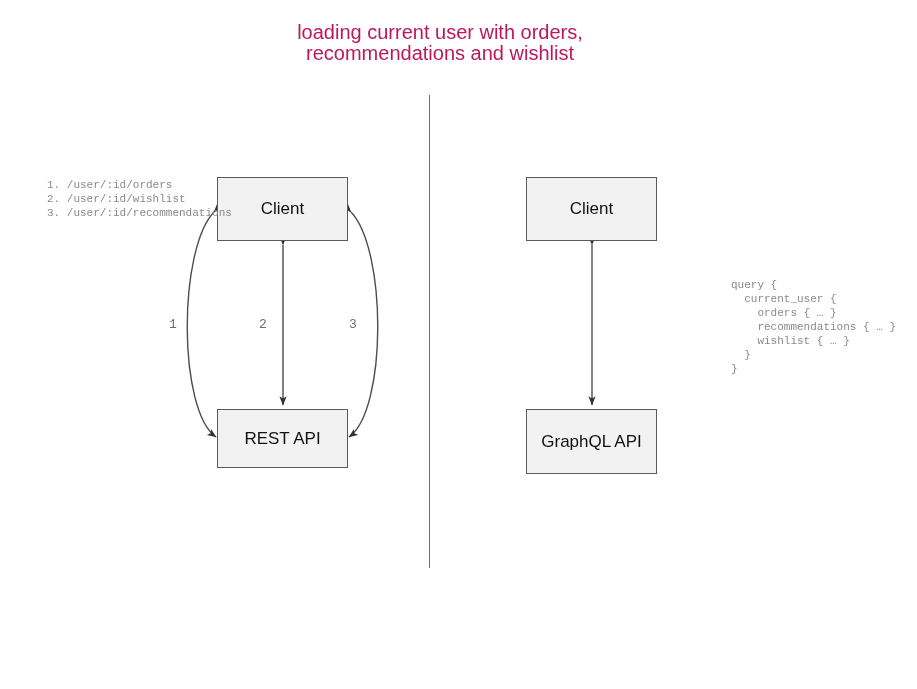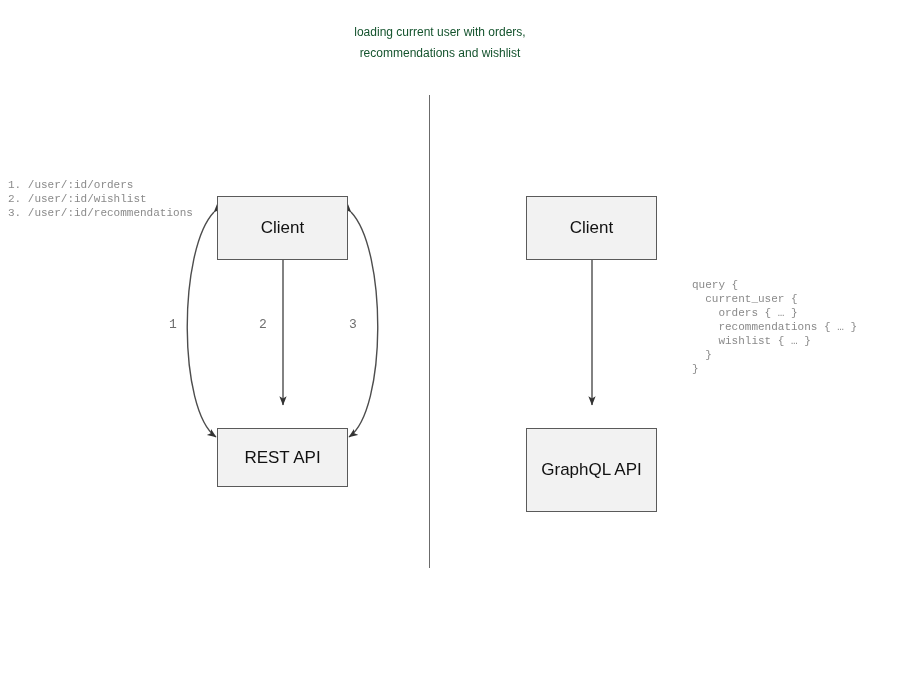--- a/index.html
+++ b/index.html
@@ -15,23 +15,23 @@
     overflow: hidden;
     font-family: "Liberation Sans", sans-serif;
   }
   .title {
     position: absolute;
     left: 180px;
     top: 22px;
     width: 520px;
     text-align: center;
     font-family: "Liberation Sans", sans-serif;
-    font-size: 12px;
+    font-size: 20px;
     line-height: 21px;
-    color: #14532d;
+    color: #be185d;
     white-space: pre-line;
   }
   .divider {
     position: absolute;
     left: 429px;
     top: 95px;
     width: 1px;
     height: 473px;
     background: #6b6b6b;
   }
@@ -39,34 +39,34 @@
     position: absolute;
     box-sizing: border-box;
     background: #f2f2f2;
     border: 1px solid #5a5a5a;
     display: flex;
     align-items: center;
     justify-content: center;
     font-family: "Liberation Sans", sans-serif;
     font-size: 17px;
     color: #111111;
-    margin-top: 19px;
   }
   #node-client-rest  { left: 217px; top: 177px; width: 131px; height: 64px; }
   #node-rest-api     { left: 217px; top: 409px; width: 131px; height: 59px; }
   #node-client-gql   { left: 526px; top: 177px; width: 131px; height: 64px; }
-  #node-graphql-api  { left: 526px; top: 409px; width: 131px; height: 84px; }
+  #node-graphql-api  { left: 526px; top: 409px; width: 131px; height: 65px; }
 
   .mono-block {
     position: absolute;
     font-family: "Liberation Mono", monospace;
     font-size: 11px;
     line-height: 14px;
     color: #8a8a8a;
     white-space: pre;
+    margin-left: 39px;
   }
   #rest-endpoints { left: 8px;   top: 178px; }
   #graphql-query  { left: 692px; top: 278px; }
 
   .edge-label {
     position: absolute;
     font-family: "Liberation Mono", monospace;
     font-size: 13px;
     color: #6e6e6e;
     text-align: center;

